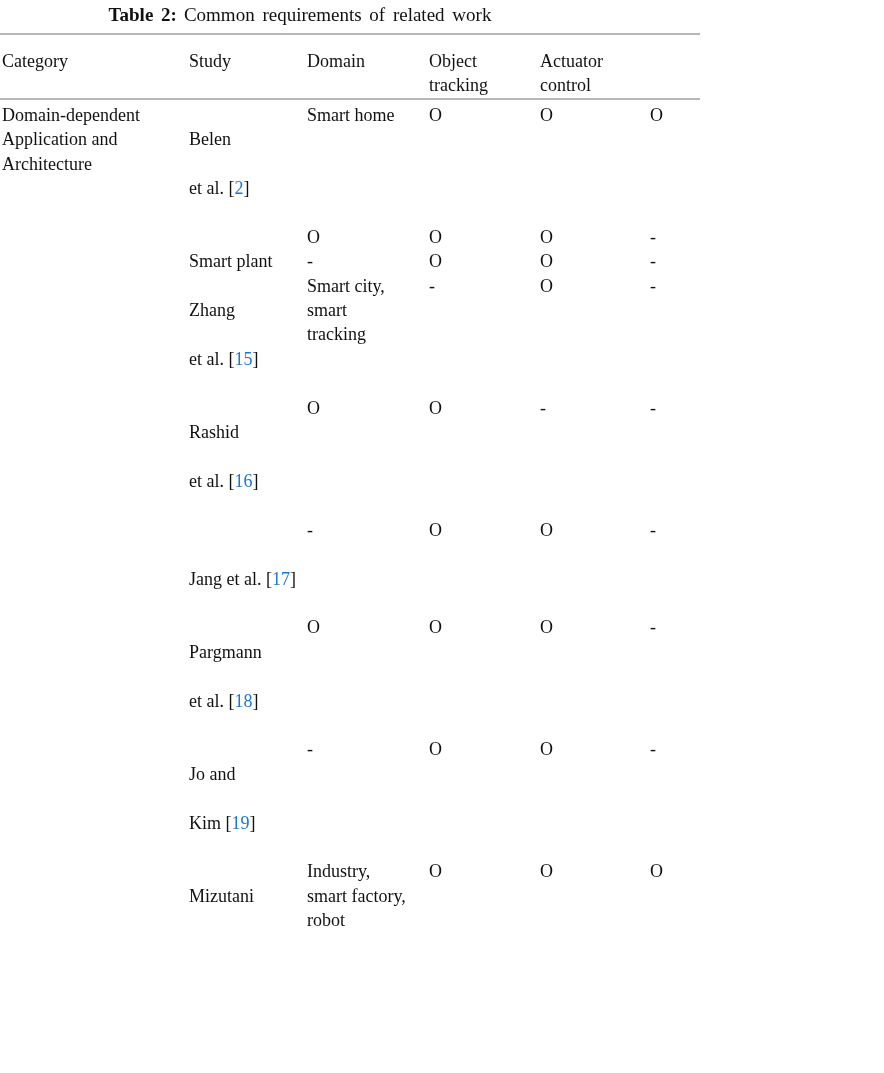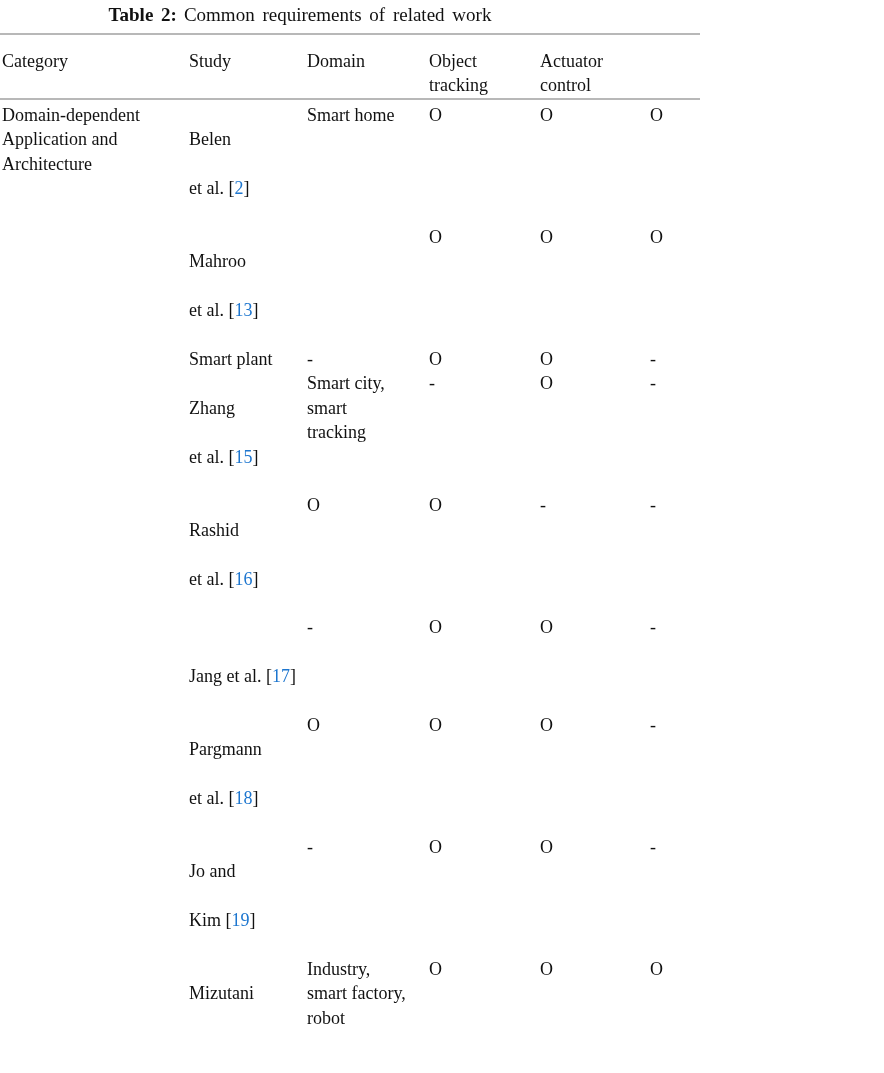--- a/index.html
+++ b/index.html
@@ -86,24 +86,20 @@
     </div>
     <div class="cell">Smart home</div>
     <div class="cell">O</div>
     <div class="cell">O</div>
     <div class="cell">O</div>
     <div class="cell">-</div>
   </div>
 
   <div class="trow">
     <div class="cell"></div>
-    <div class="cell">
-      <span class="study-name">Mahroo</span>
-      <span class="study-refline"><span>et al. [</span><span class="ref-num">13</span><span>]</span></span>
-    </div>
     <div class="cell"></div>
     <div class="cell">O</div>
     <div class="cell">O</div>
     <div class="cell">O</div>
     <div class="cell">-</div>
   </div>
 
   <div class="trow">
     <div class="cell"></div>
     <div class="cell">Smart plant</div>

